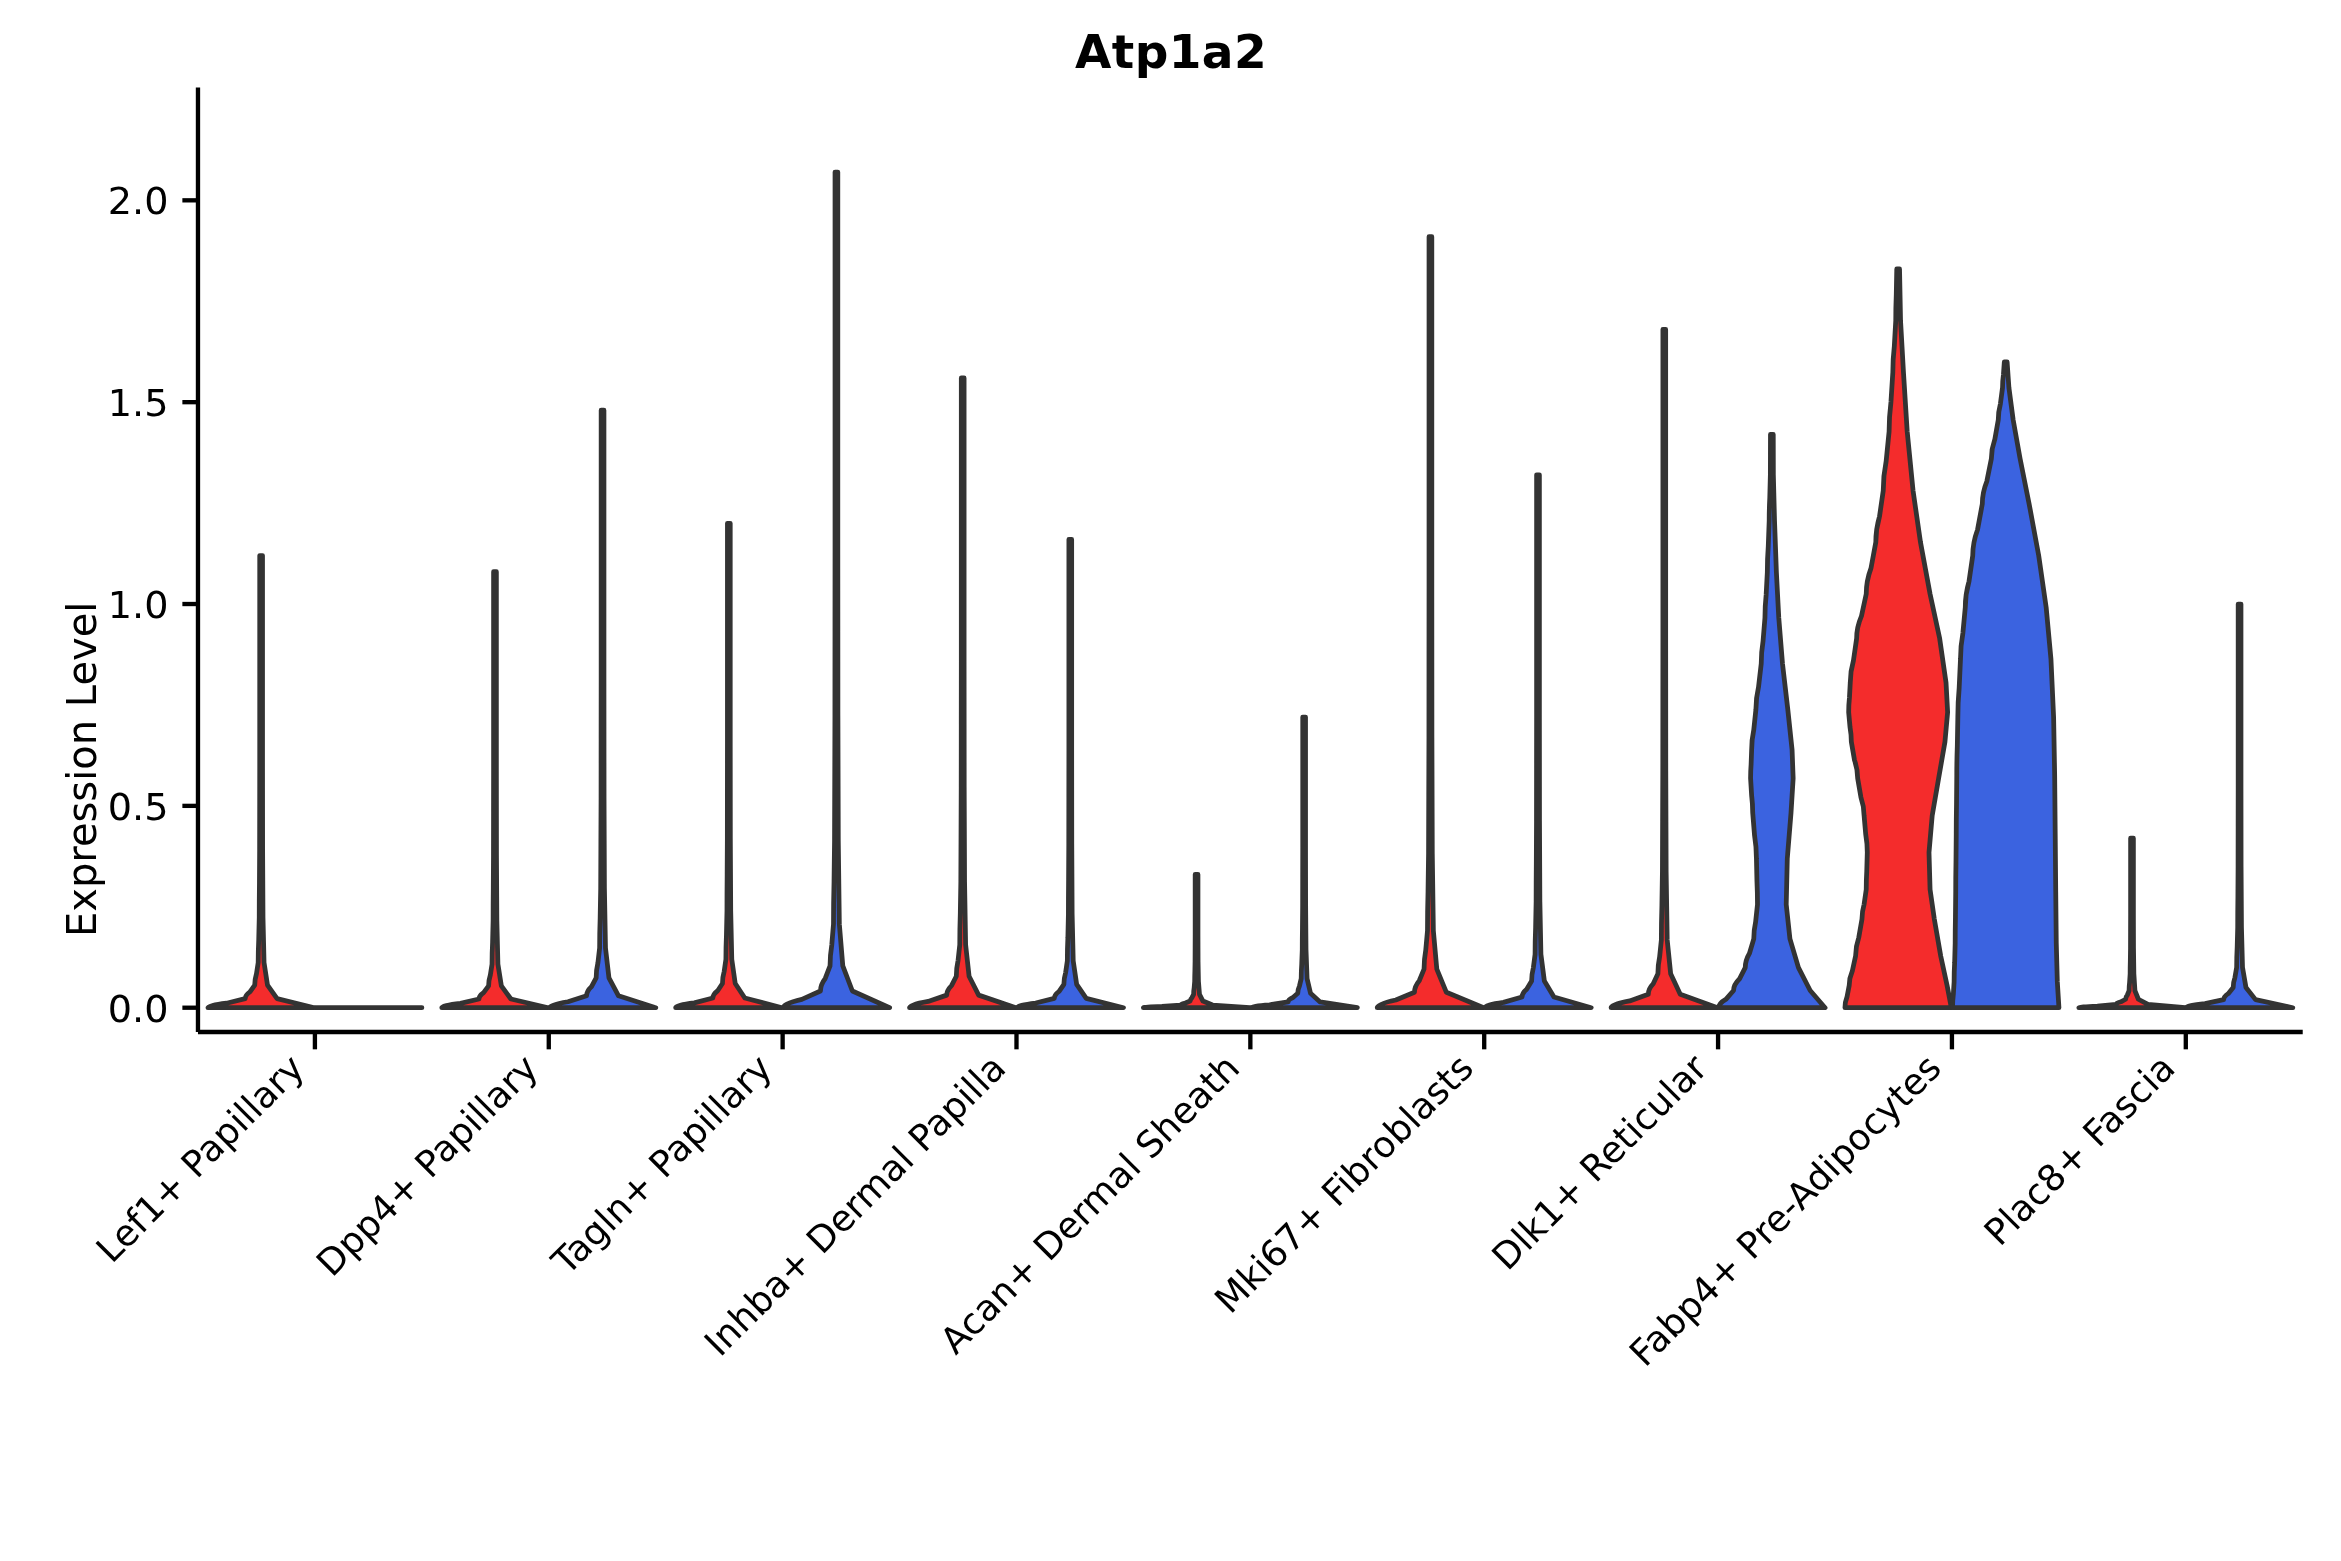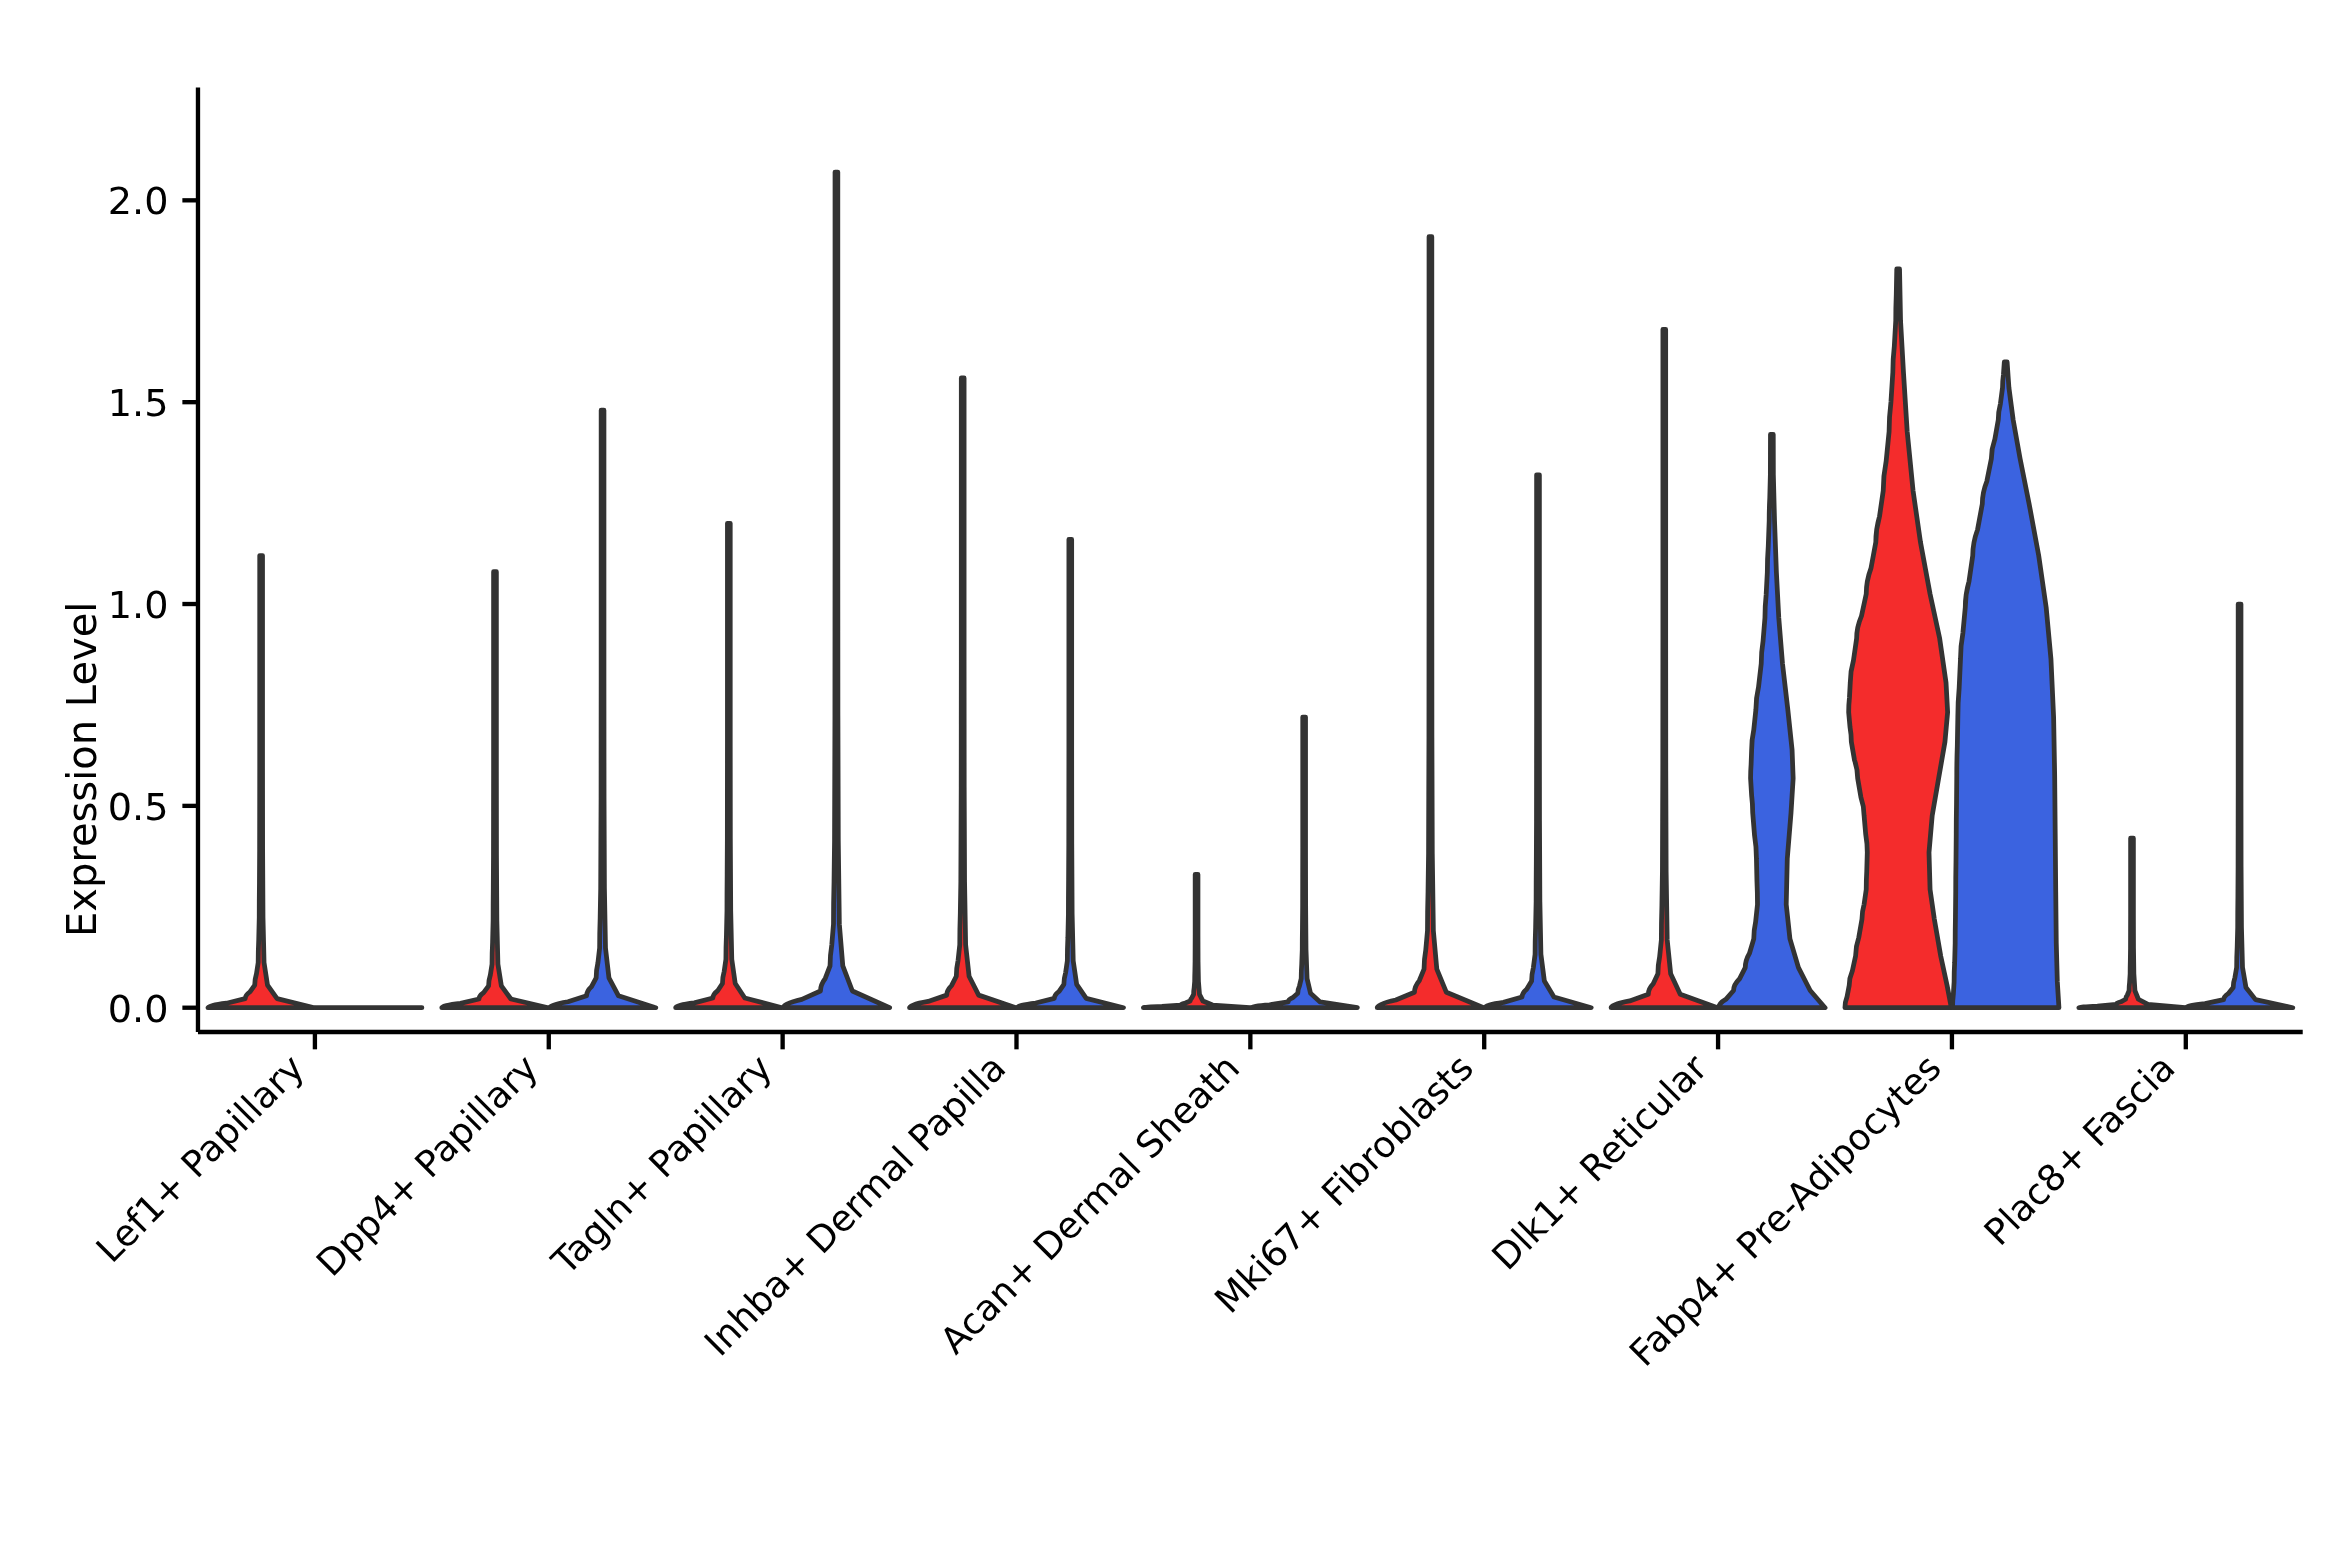--- a/index.html
+++ b/index.html
@@ -17,20 +17,21 @@
   }
   svg#canvas{position:absolute;left:0;top:0;}
   .tick-text{font-family:"DejaVu Sans",sans-serif;font-size:44px;fill:#000;}
   .xtick-label{font-family:"DejaVu Sans",sans-serif;font-size:42px;fill:#000;}
 </style>
 </head>
 <body>
 
 <div id="root">
 
+  <div id="plot-title">Atp1a2</div>
 
   <div id="ylabel">Expression Level</div>
 
   <svg id="canvas" width="2342" height="1561" viewBox="0 0 2700 1800">
     <g id="violins-layer">
         <g>
           <path d="M 239.46 1162.00 Q 239.46 1159.39 260.93 1156.79 L 282.41 1151.57 Q 282.41 1147.66 287.93 1143.75 L 293.45 1135.93 Q 293.45 1129.41 295.44 1122.90 L 297.44 1109.86 Q 297.44 1096.83 298.05 1083.80 L 298.66 1057.73 Q 298.66 1038.18 298.88 1018.63 L 299.09 979.52 Q 299.09 953.46 299.15 927.39 L 299.21 875.25 Q 299.21 849.18 299.21 823.12 L 299.21 770.98 Q 299.21 751.43 299.21 731.88 L 299.21 692.78 Q 299.21 679.74 299.21 666.71 L 299.21 640.64 L 302.41 640.64 L 302.41 692.78 L 302.41 770.98 L 302.41 875.25 L 302.53 979.52 L 302.96 1057.73 L 304.18 1109.86 L 308.17 1135.93 L 319.21 1151.57 L 362.16 1162.00 Z" fill="#F42C2C" stroke="#333333" stroke-width="5.5" stroke-linejoin="round" stroke-linecap="round"></path>
         </g>
         <g>
           <path d="M 509.13 1162.00 Q 509.13 1159.49 530.60 1156.97 L 552.07 1151.95 Q 552.07 1148.17 557.59 1144.40 L 563.11 1136.86 Q 563.11 1130.58 565.11 1124.29 L 567.10 1111.73 Q 567.10 1099.16 567.72 1086.59 L 568.33 1061.45 Q 568.33 1042.60 568.54 1023.75 L 568.76 986.04 Q 568.76 960.90 568.82 935.77 L 568.88 885.49 Q 568.88 860.36 568.88 835.22 L 568.88 784.94 Q 568.88 766.09 568.88 747.24 L 568.88 709.53 Q 568.88 696.97 568.88 684.40 L 568.88 659.26 L 572.08 659.26 L 572.08 709.53 L 572.08 784.94 L 572.08 885.49 L 572.19 986.04 L 572.62 1061.45 L 573.85 1111.73 L 577.84 1136.86 L 588.88 1151.95 L 631.83 1162.00 Z" fill="#F42C2C" stroke="#333333" stroke-width="5.5" stroke-linejoin="round" stroke-linecap="round"></path>

